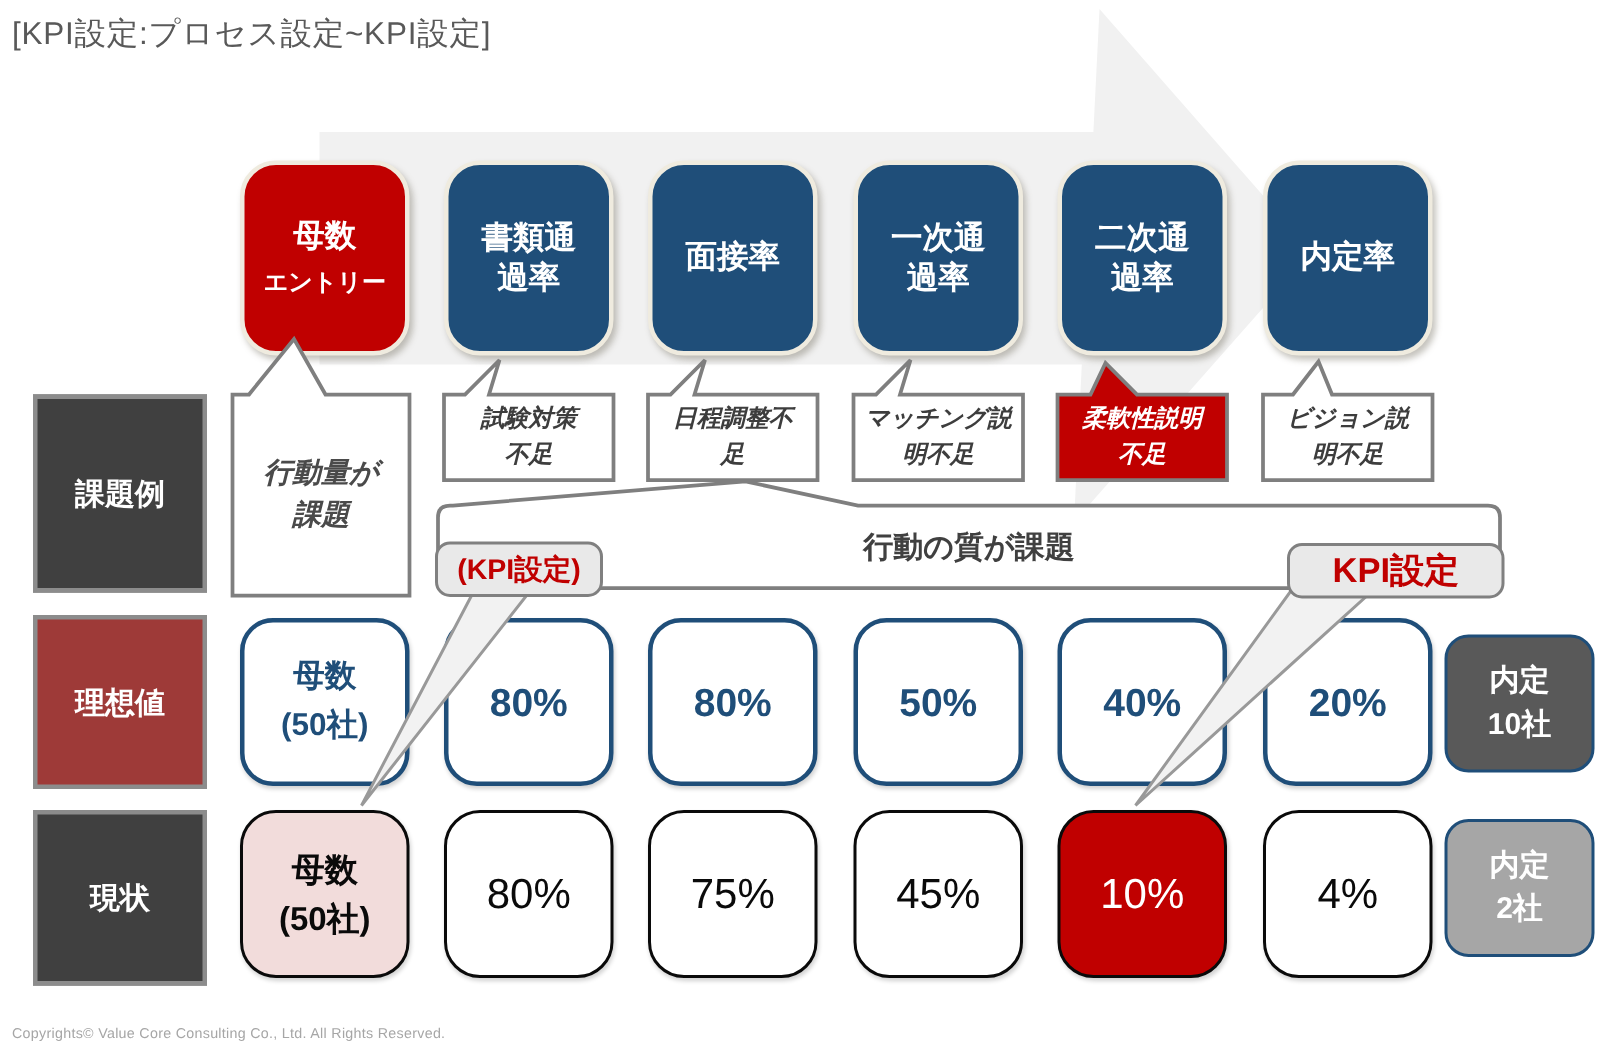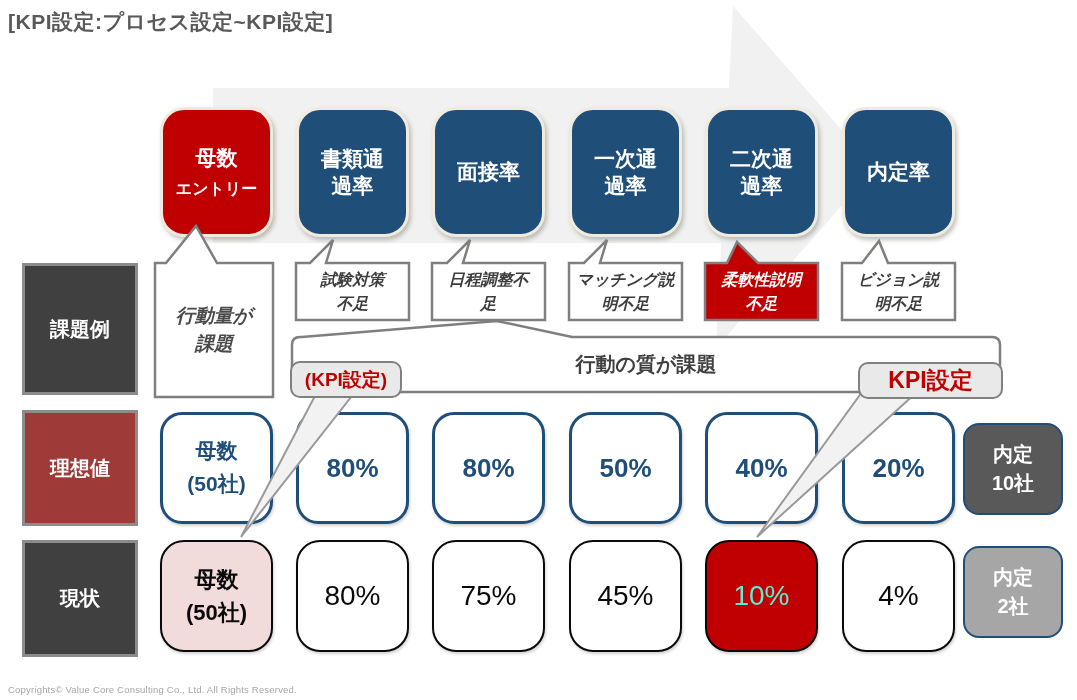--- a/index.html
+++ b/index.html
@@ -9,21 +9,21 @@
   }
   .abs{position:absolute;box-sizing:border-box;}
   .layer{position:absolute;left:0;top:0;pointer-events:none;}
   #bg-layer{z-index:0;}
   #callout-layer{z-index:5;}
   .z1{z-index:1;}
   .z6{z-index:6;}
   .pre{white-space:pre-line;}
   .center{display:flex;align-items:center;justify-content:center;text-align:center;}
   .title{
-    left:8px;top:8px;width:600px;font-size:21px;font-weight:bold;color:#595959;letter-spacing:.5px;
+    left:8px;top:8px;width:600px;font-size:21px;font-weight:normal;color:#595959;letter-spacing:.5px;
   }
   
   .pbox{
     top:107px;width:113px;height:130px;border-radius:24px;
     border:3px solid #EFEBDF;color:#ffffff;font-weight:bold;font-size:21px;line-height:1.3;
     box-shadow:2px 3px 4px rgba(110,105,90,.4);
     display:flex;flex-direction:column;align-items:center;justify-content:center;text-align:center;
   }
   .pbox.red{background:#C00000;}
   .pbox.blue{background:#1F4E79;}
@@ -51,21 +51,21 @@
     box-shadow:1px 2px 3px rgba(0,0,0,.18);
   }
   .ibox.head{font-size:21px;font-weight:bold;line-height:1.55;}
   
   .cbox{
     top:540px;width:113px;height:112px;border-radius:24px;background:#ffffff;
     border:2.5px solid #0a0a0a;color:#0a0a0a;font-size:28px;font-weight:500;
     box-shadow:1px 2px 3px rgba(0,0,0,.18);
   }
   .cbox.head{background:#F2DCDB;font-size:22px;font-weight:bold;line-height:1.5;}
-  .cbox.alert{background:#C00000;color:#5eead4;}
+  .cbox.alert{background:#C00000;color:#ffffff;}
   
   .rbox{
     left:963px;width:100px;height:92px;border-radius:16px;border:2.5px solid #1F4E79;
     color:#ffffff;font-size:20px;font-weight:bold;line-height:1.45;
   }
   .rbox.dark{background:#595959;}
   .rbox.light{background:#A6A6A6;}
   .footer{left:8px;top:684px;font-size:9.5px;color:#A6A6A6;letter-spacing:.2px;}
 </style>
 </head>

